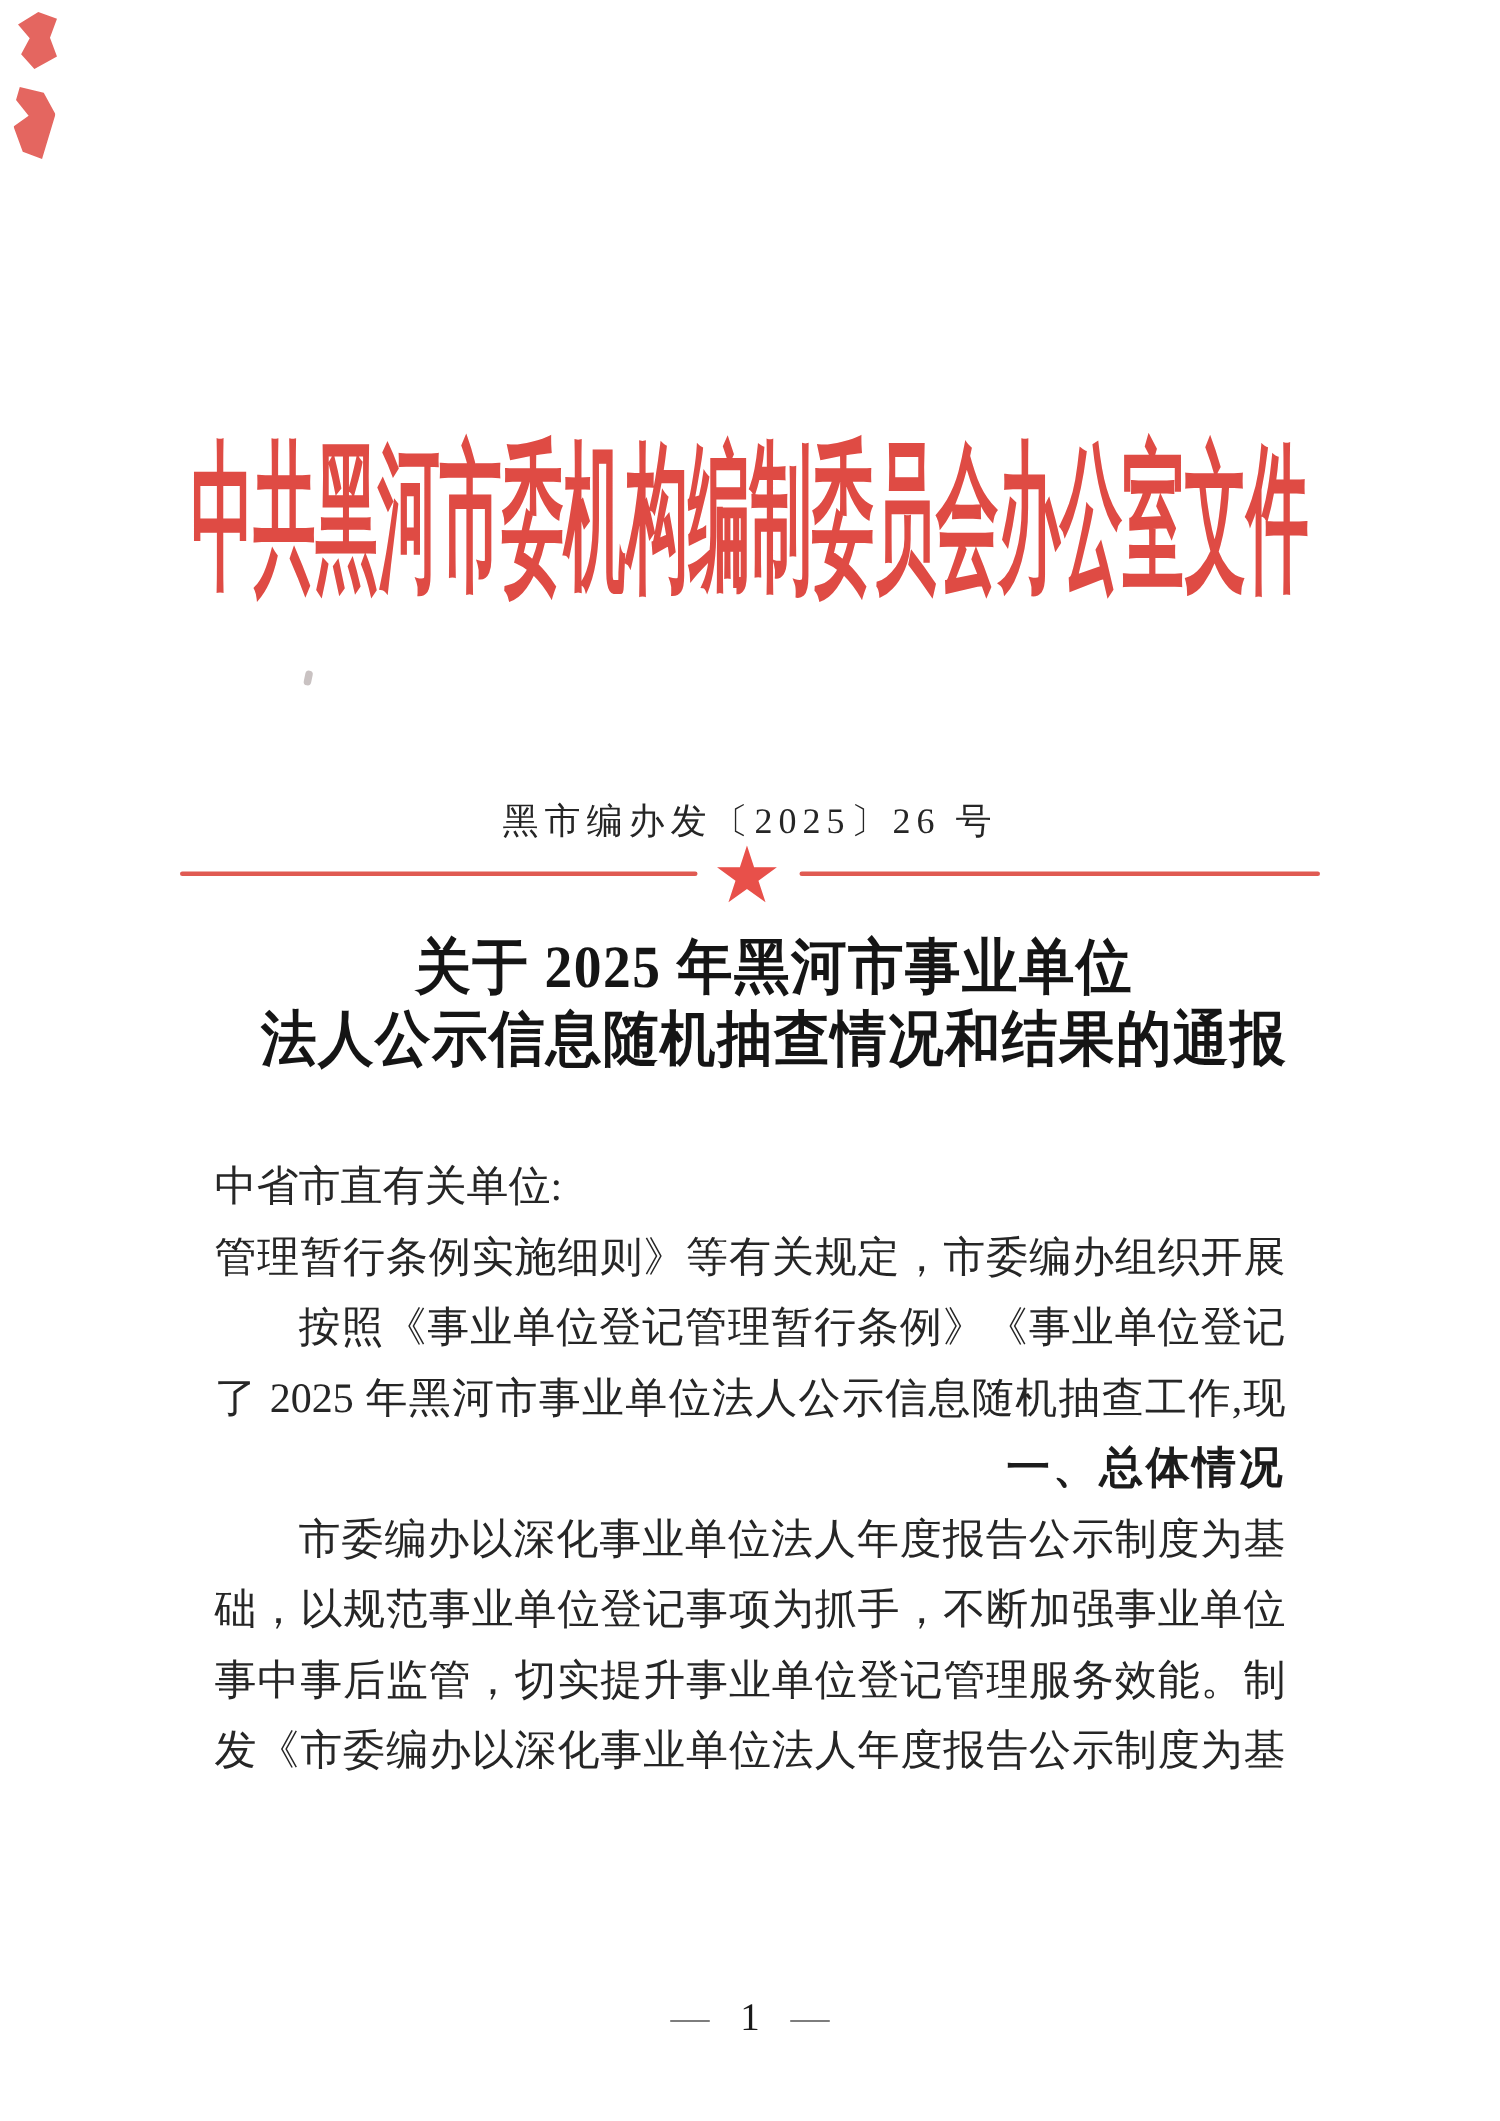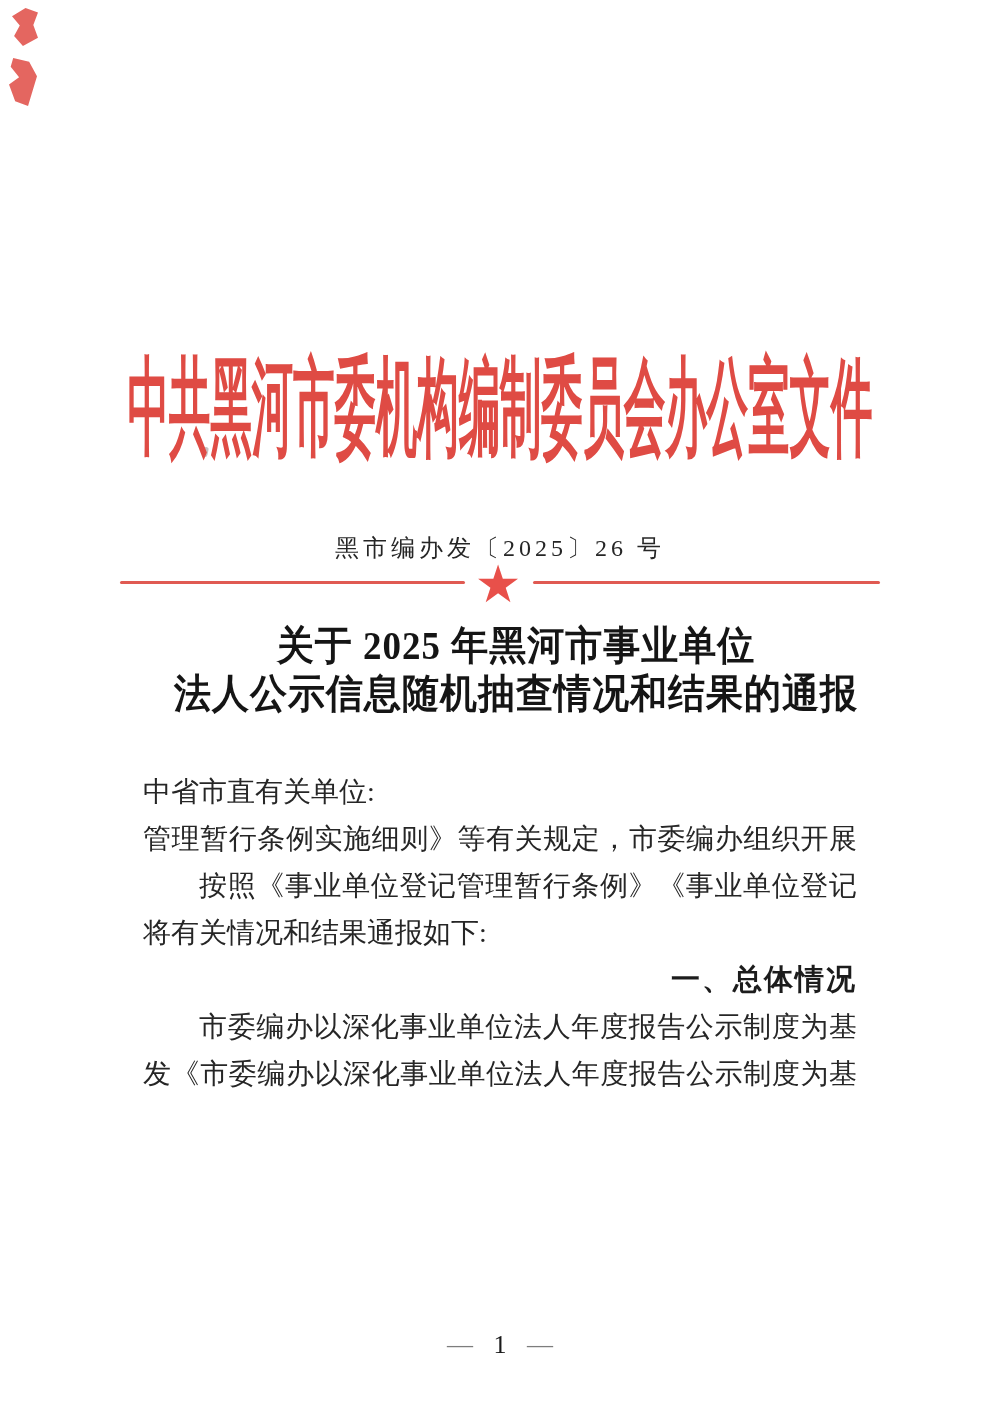--- a/index.html
+++ b/index.html
@@ -17,21 +17,21 @@
   .mark1 { left: 12px; top: 8px; width: 26px; height: 38px;
     clip-path: polygon(0% 22%, 52% 0%, 100% 12%, 82% 45%, 100% 78%, 42% 100%, 8% 74%, 30% 46%); }
   .mark2 { left: 9px; top: 58px; width: 28px; height: 48px;
     clip-path: polygon(15% 0%, 72% 8%, 100% 38%, 68% 100%, 22% 90%, 0% 55%, 36% 40%, 6% 18%); }
   .speck { position: absolute; left: 203px; top: 447px; width: 5px; height: 10px;
     background: #c9c2c2; border-radius: 3px; transform: rotate(12deg); }
 
   
   .masthead {
     position: absolute; left: 0; top: 328px; width: 100%; height: 104px;
-    display: flex; align-items: center; justify-content: center; margin-top: 28px;
+    display: flex; align-items: flex-start; justify-content: center;
   }
   .masthead-text {
     font-size: 42px; font-weight: bold; white-space: nowrap;
     color: var(--header-red, #df4b44);
     transform: scale(0.985, 2.55);
     letter-spacing: 0px; line-height: 1;
   }
 
   
   .doc-number {
@@ -121,23 +121,25 @@
 
   <div class="doc-title">
     <div class="tline">关于 2025 年黑河市事业单位</div>
     <div class="tline">法人公示信息随机抽查情况和结果的通报</div>
   </div>
 
   <div class="body-text">
       <div class="bline">中省市直有关单位:</div>
       <div class="bline fill">管理暂行条例实施细则》等有关规定，市委编办组织开展</div>
       <div class="bline indent fill">按照《事业单位登记管理暂行条例》《事业单位登记</div>
-      <div class="bline">将有关情况和结果通报如下:</div>
+      <div class="bline fill">了 2025 年黑河市事业单位法人公示信息随机抽查工作,现</div>
       <div class="bline indent heading">一、总体情况</div>
       <div class="bline indent fill">市委编办以深化事业单位法人年度报告公示制度为基</div>
+      <div class="bline fill">础，以规范事业单位登记事项为抓手，不断加强事业单位</div>
+      <div class="bline fill">事中事后监管，切实提升事业单位登记管理服务效能。制</div>
       <div class="bline fill">发《市委编办以深化事业单位法人年度报告公示制度为基</div>
     </div>
 
   <div class="footer">
     <span class="dash">—</span>
     <span class="pg">1</span>
     <span class="dash">—</span>
   </div>
 
 </div>

